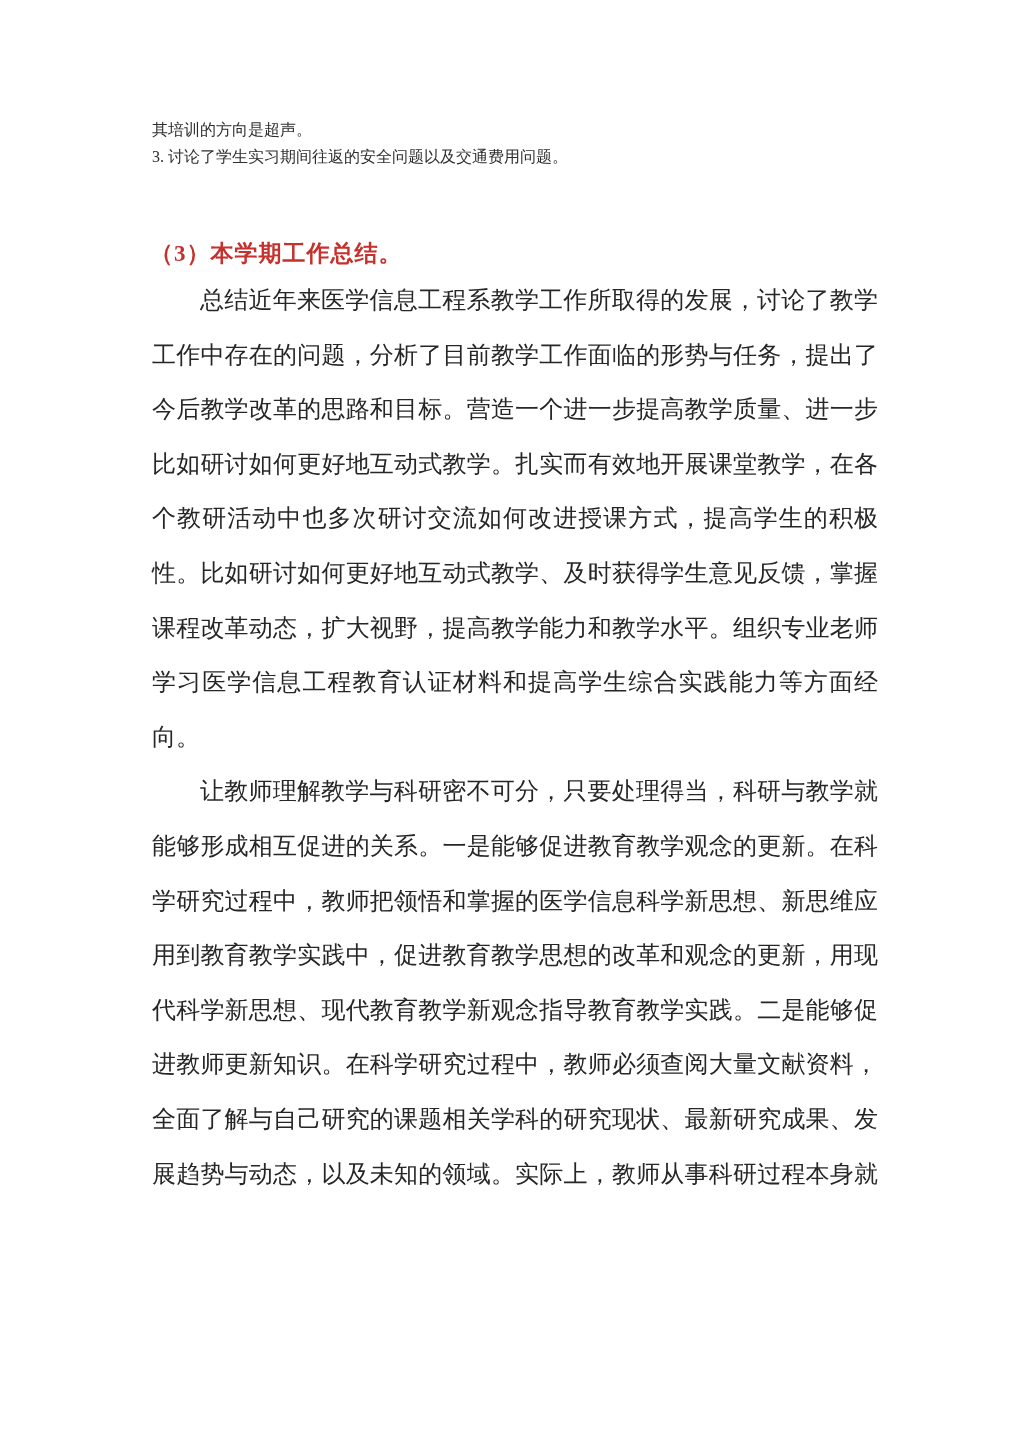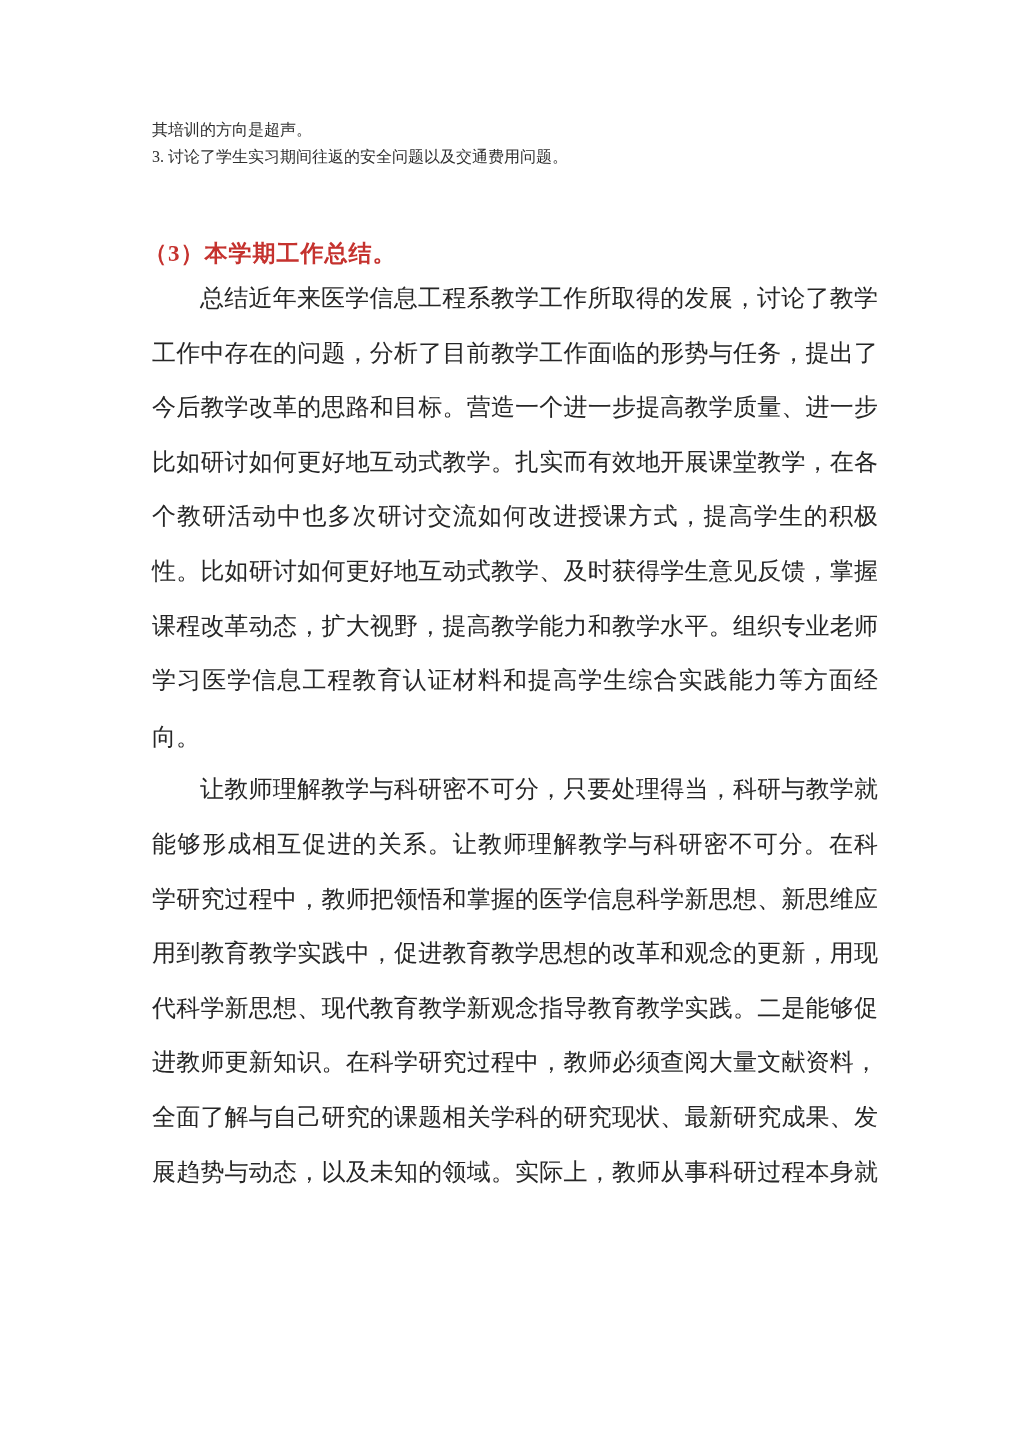--- a/index.html
+++ b/index.html
@@ -28,21 +28,21 @@
     width:740px;
     font-size:16px;
     line-height:27px;
     color:var(--note-color);
   }
   .note-line{
     white-space:nowrap;
   }
   .section-heading{
     position:absolute;
-    left:144px;
+    left:150px;
     top:238px;
     font-size:23px;
     font-weight:bold;
     color:var(--heading-color);
     letter-spacing:1px;
     white-space:nowrap;
   }
   .body-text{
     position:absolute;
     left:152px;
@@ -51,21 +51,20 @@
     font-size:24px;
     line-height:54.6px;
     color:var(--body-color);
   }
   .line{
     text-align:left;
   }
   .line.full{
     text-align:justify;
     text-align-last:justify;
-    font-family:Liberation Mono, monospace;
   }
   .line.indent{
     text-indent:2em;
   }
 </style>
 </head>
 <body>
 
 <div class="page">
   <div class="top-notes" id="top-notes">
@@ -77,21 +76,21 @@
       <div class="line full indent">总结近年来医学信息工程系教学工作所取得的发展，讨论了教学</div>
       <div class="line full">工作中存在的问题，分析了目前教学工作面临的形势与任务，提出了</div>
       <div class="line full">今后教学改革的思路和目标。营造一个进一步提高教学质量、进一步</div>
       <div class="line full">比如研讨如何更好地互动式教学。扎实而有效地开展课堂教学，在各</div>
       <div class="line full">个教研活动中也多次研讨交流如何改进授课方式，提高学生的积极</div>
       <div class="line full">性。比如研讨如何更好地互动式教学、及时获得学生意见反馈，掌握</div>
       <div class="line full">课程改革动态，扩大视野，提高教学能力和教学水平。组织专业老师</div>
       <div class="line full">学习医学信息工程教育认证材料和提高学生综合实践能力等方面经</div>
       <div class="line">向。</div>
       <div class="line full indent">让教师理解教学与科研密不可分，只要处理得当，科研与教学就</div>
-      <div class="line full">能够形成相互促进的关系。让教师理解教学与科研密不可分。在科</div>
+      <div class="line full">能够形成相互促进的关系。一是能够促进教育教学观念的更新。在科</div>
       <div class="line full">学研究过程中，教师把领悟和掌握的医学信息科学新思想、新思维应</div>
       <div class="line full">用到教育教学实践中，促进教育教学思想的改革和观念的更新，用现</div>
       <div class="line full">代科学新思想、现代教育教学新观念指导教育教学实践。二是能够促</div>
       <div class="line full">进教师更新知识。在科学研究过程中，教师必须查阅大量文献资料，</div>
       <div class="line full">全面了解与自己研究的课题相关学科的研究现状、最新研究成果、发</div>
       <div class="line full">展趋势与动态，以及未知的领域。实际上，教师从事科研过程本身就</div>
     </div>
 </div>
 
 </body></html>

